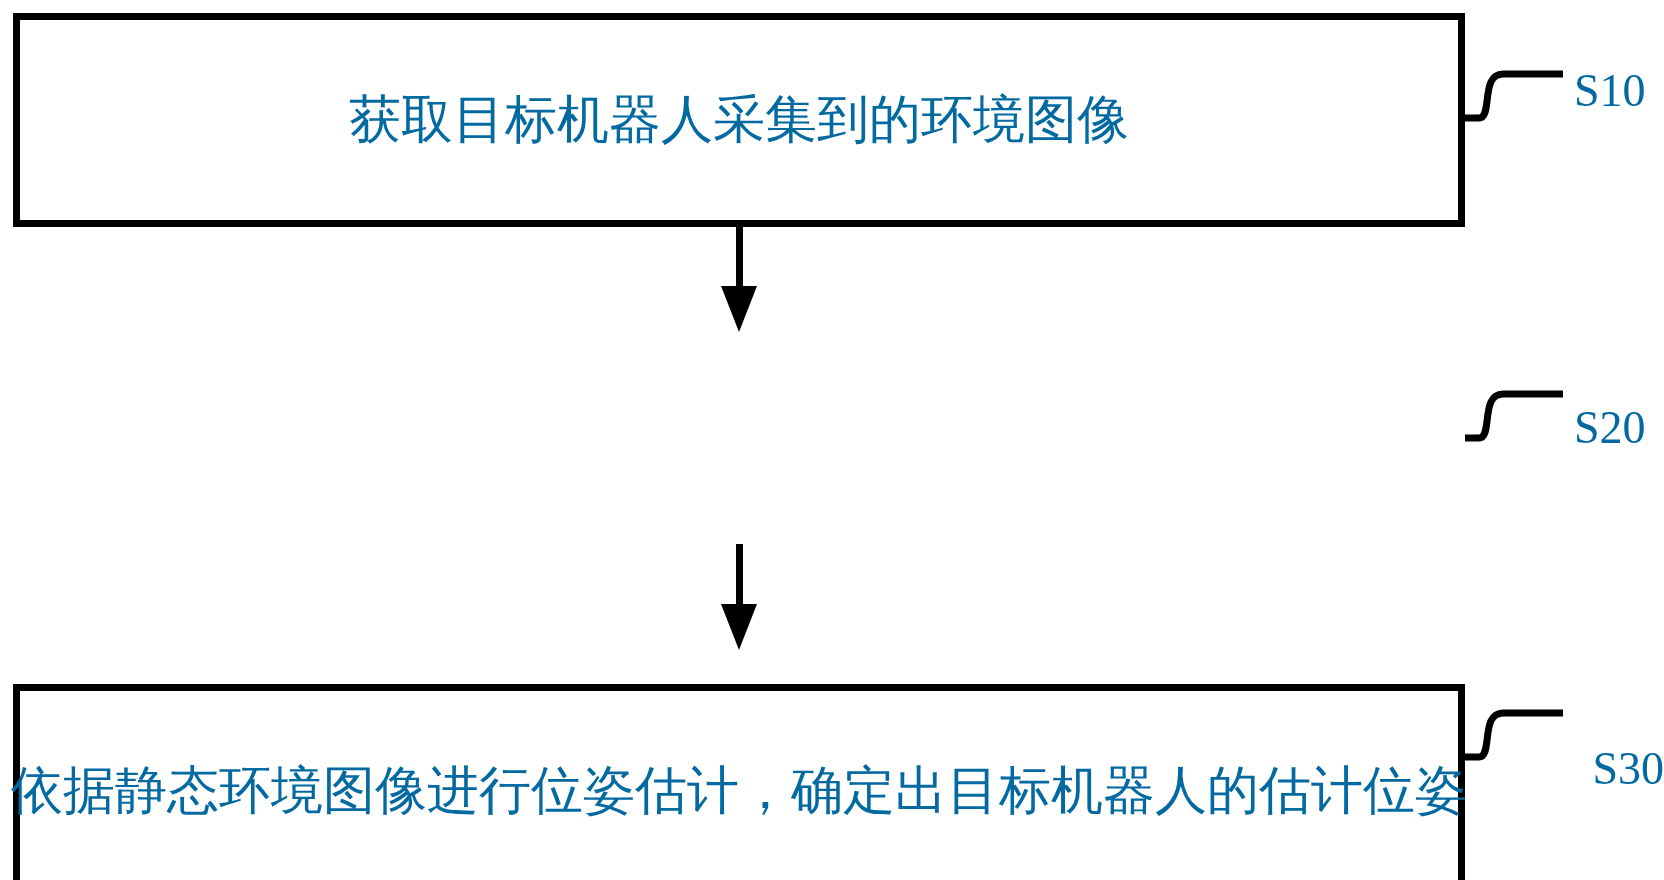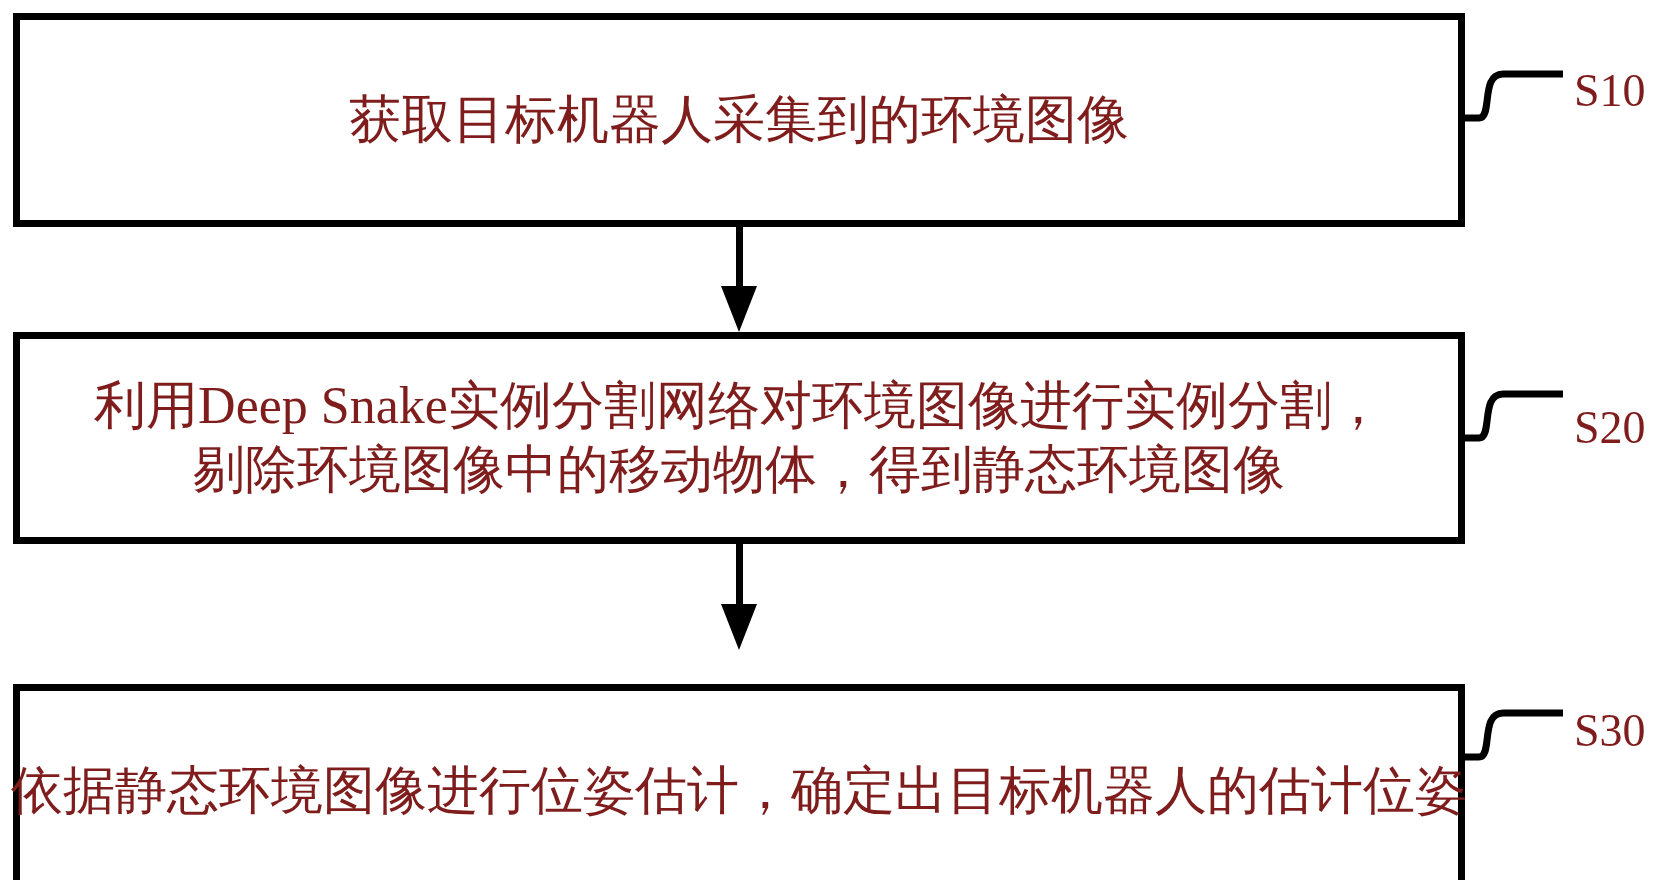--- a/index.html
+++ b/index.html
@@ -6,21 +6,21 @@
     margin: 0;
     padding: 0;
     background: #ffffff;
   }
   .canvas {
     position: relative;
     width: 1664px;
     height: 880px;
     background: #ffffff;
     font-family: "Liberation Serif", "DejaVu Serif", serif;
-    color: #7f1d1d;
+    color: #0369a1;
     overflow: hidden;
   }
   .step-box {
     position: absolute;
     left: 13px;
     width: 1452px;
     border: 7px solid #000000;
     box-sizing: border-box;
     background: #ffffff;
     display: flex;
@@ -70,38 +70,34 @@
     position: absolute;
     left: 1574px;
     width: 90px;
     height: 50px;
     font-size: 46px;
     line-height: 50px;
     white-space: nowrap;
   }
   .label-1 { top: 66px; }
   .label-2 { top: 386px; margin-top: 17px; }
-  .label-3 { top: 706px; }
+  .label-3 { top: 744px; text-align: right; }
 </style>
 </head>
 <body>
 
 <div class="canvas">
 
   <div class="step-box box-1">
     <div class="step-text-line">获取目标机器人采集到的环境图像</div>
   </div>
 
   <div class="arrow-stem stem-1"></div>
   <div class="arrow-head head-1"></div>
 
-  <div class="step-box box-2">
-    <div class="step-text-line">利用Deep Snake实例分割网络对环境图像进行实例分割，</div>
-    <div class="step-text-line">剔除环境图像中的移动物体，得到静态环境图像</div>
-  </div>
 
   <div class="arrow-stem stem-2"></div>
   <div class="arrow-head head-2"></div>
 
   <div class="step-box box-3">
     <div class="step-text-line">依据静态环境图像进行位姿估计，确定出目标机器人的估计位姿</div>
   </div>
 
   <svg class="connector conn-1" viewBox="0 0 105 60">
     <path d="M 0 52 L 14 52 C 28 52 15 8 38 8 L 98 8" fill="none" stroke="#000000" stroke-width="7"></path>

